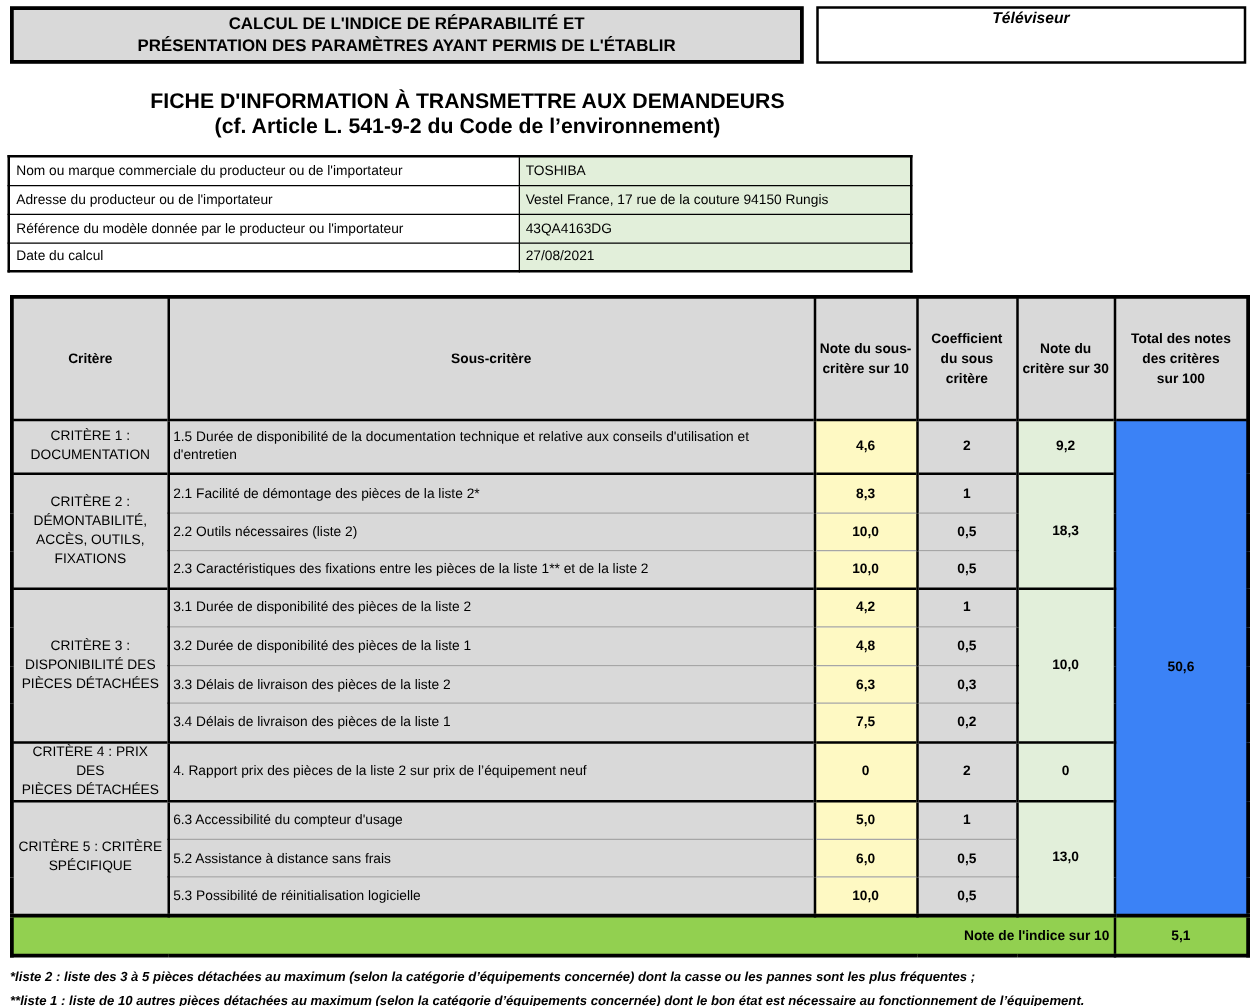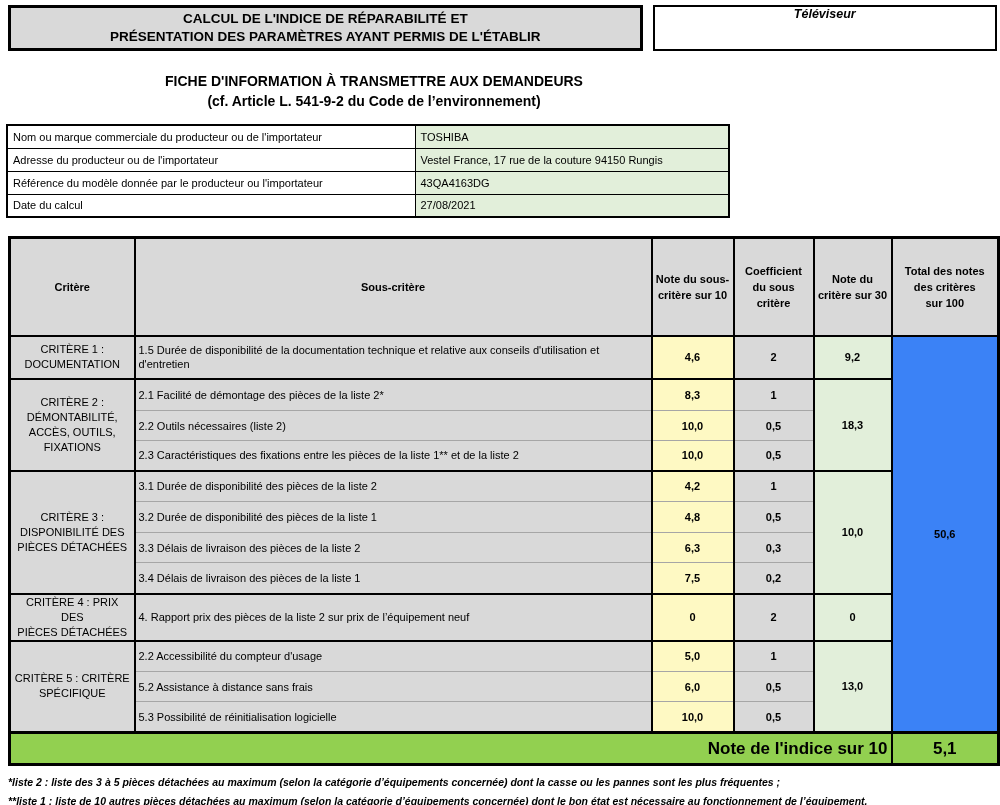--- a/index.html
+++ b/index.html
@@ -24,21 +24,21 @@
   }
   .product-box {
     width: 348px; border: 2px solid #000;
     display: flex; justify-content: center;
     font-weight: bold; font-style: italic; font-size: 12.5px;
     background: #fff;
   }
 
   
   .subheader { width: 732px; margin: 20px 0 0 8px; text-align: center;
-    font-weight: bold; font-size: 14px; line-height: 20px; }
+    font-weight: bold; font-size: 17px; line-height: 20px; }
 
   
   table.info-table {
     border-collapse: collapse; table-layout: fixed;
     width: 722px; margin: 13px 0 0 6px;
     border: 2px solid #000;
   }
   table.info-table td {
     border: 1px solid #000; height: 23px;
     font-size: 11px; padding: 0 5px; vertical-align: middle;
@@ -67,21 +67,21 @@
     background: #d9d9d9; font-weight: normal; text-align: center;
     white-space: pre-line; font-size: 10.5px; line-height: 15px;
   }
   td.sous { background: #d9d9d9; text-align: left; padding: 2px 5px; line-height: 14px; }
   td.note10 { background: #fef9c3; font-weight: bold; text-align: center; }
   td.coef  { background: #d9d9d9; font-weight: bold; text-align: center; }
   td.note20 { background: #e2efda; font-weight: bold; text-align: center; }
   td.total  { background: #3b82f6; font-weight: bold; text-align: center; }
   tr.final > td {
     background: #92d050; border-top: 3px solid #000;
-    font-weight: bold; font-size: 17px;
+    font-weight: bold; font-size: 11px;
   }
   td.final-label { text-align: right; padding-right: 10px; }
   td.final-value { text-align: center; }
 
   
   .footnotes { margin: 7px 0 0 8px; font-size: 10.5px; font-weight: bold;
     font-style: italic; line-height: 19px; }
 </style>
 </head>
 <body>
@@ -211,21 +211,21 @@
 PIÈCES DÉTACHÉES</td>
       <td class="sous">4. Rapport prix des pièces de la liste 2 sur prix de l’équipement neuf</td>
       <td class="note10">0</td>
       <td class="coef">2</td>
       <td class="note20">0</td>
     </tr>
 
     <tr class="grp" style="height:31px">
       <td class="crit" rowspan="3">CRITÈRE 5 : CRITÈRE
 SPÉCIFIQUE</td>
-      <td class="sous">2.2 Accessibilité du compteur d'usage</td>
+      <td class="sous">6.3 Accessibilité du compteur d'usage</td>
       <td class="note10">5,0</td>
       <td class="coef">1</td>
       <td class="note20" rowspan="3">13,0</td>
     </tr>
     <tr style="height:30px">
       <td class="sous">5.2 Assistance à distance sans frais</td>
       <td class="note10">6,0</td>
       <td class="coef">0,5</td>
     </tr>
     <tr style="height:31px">

